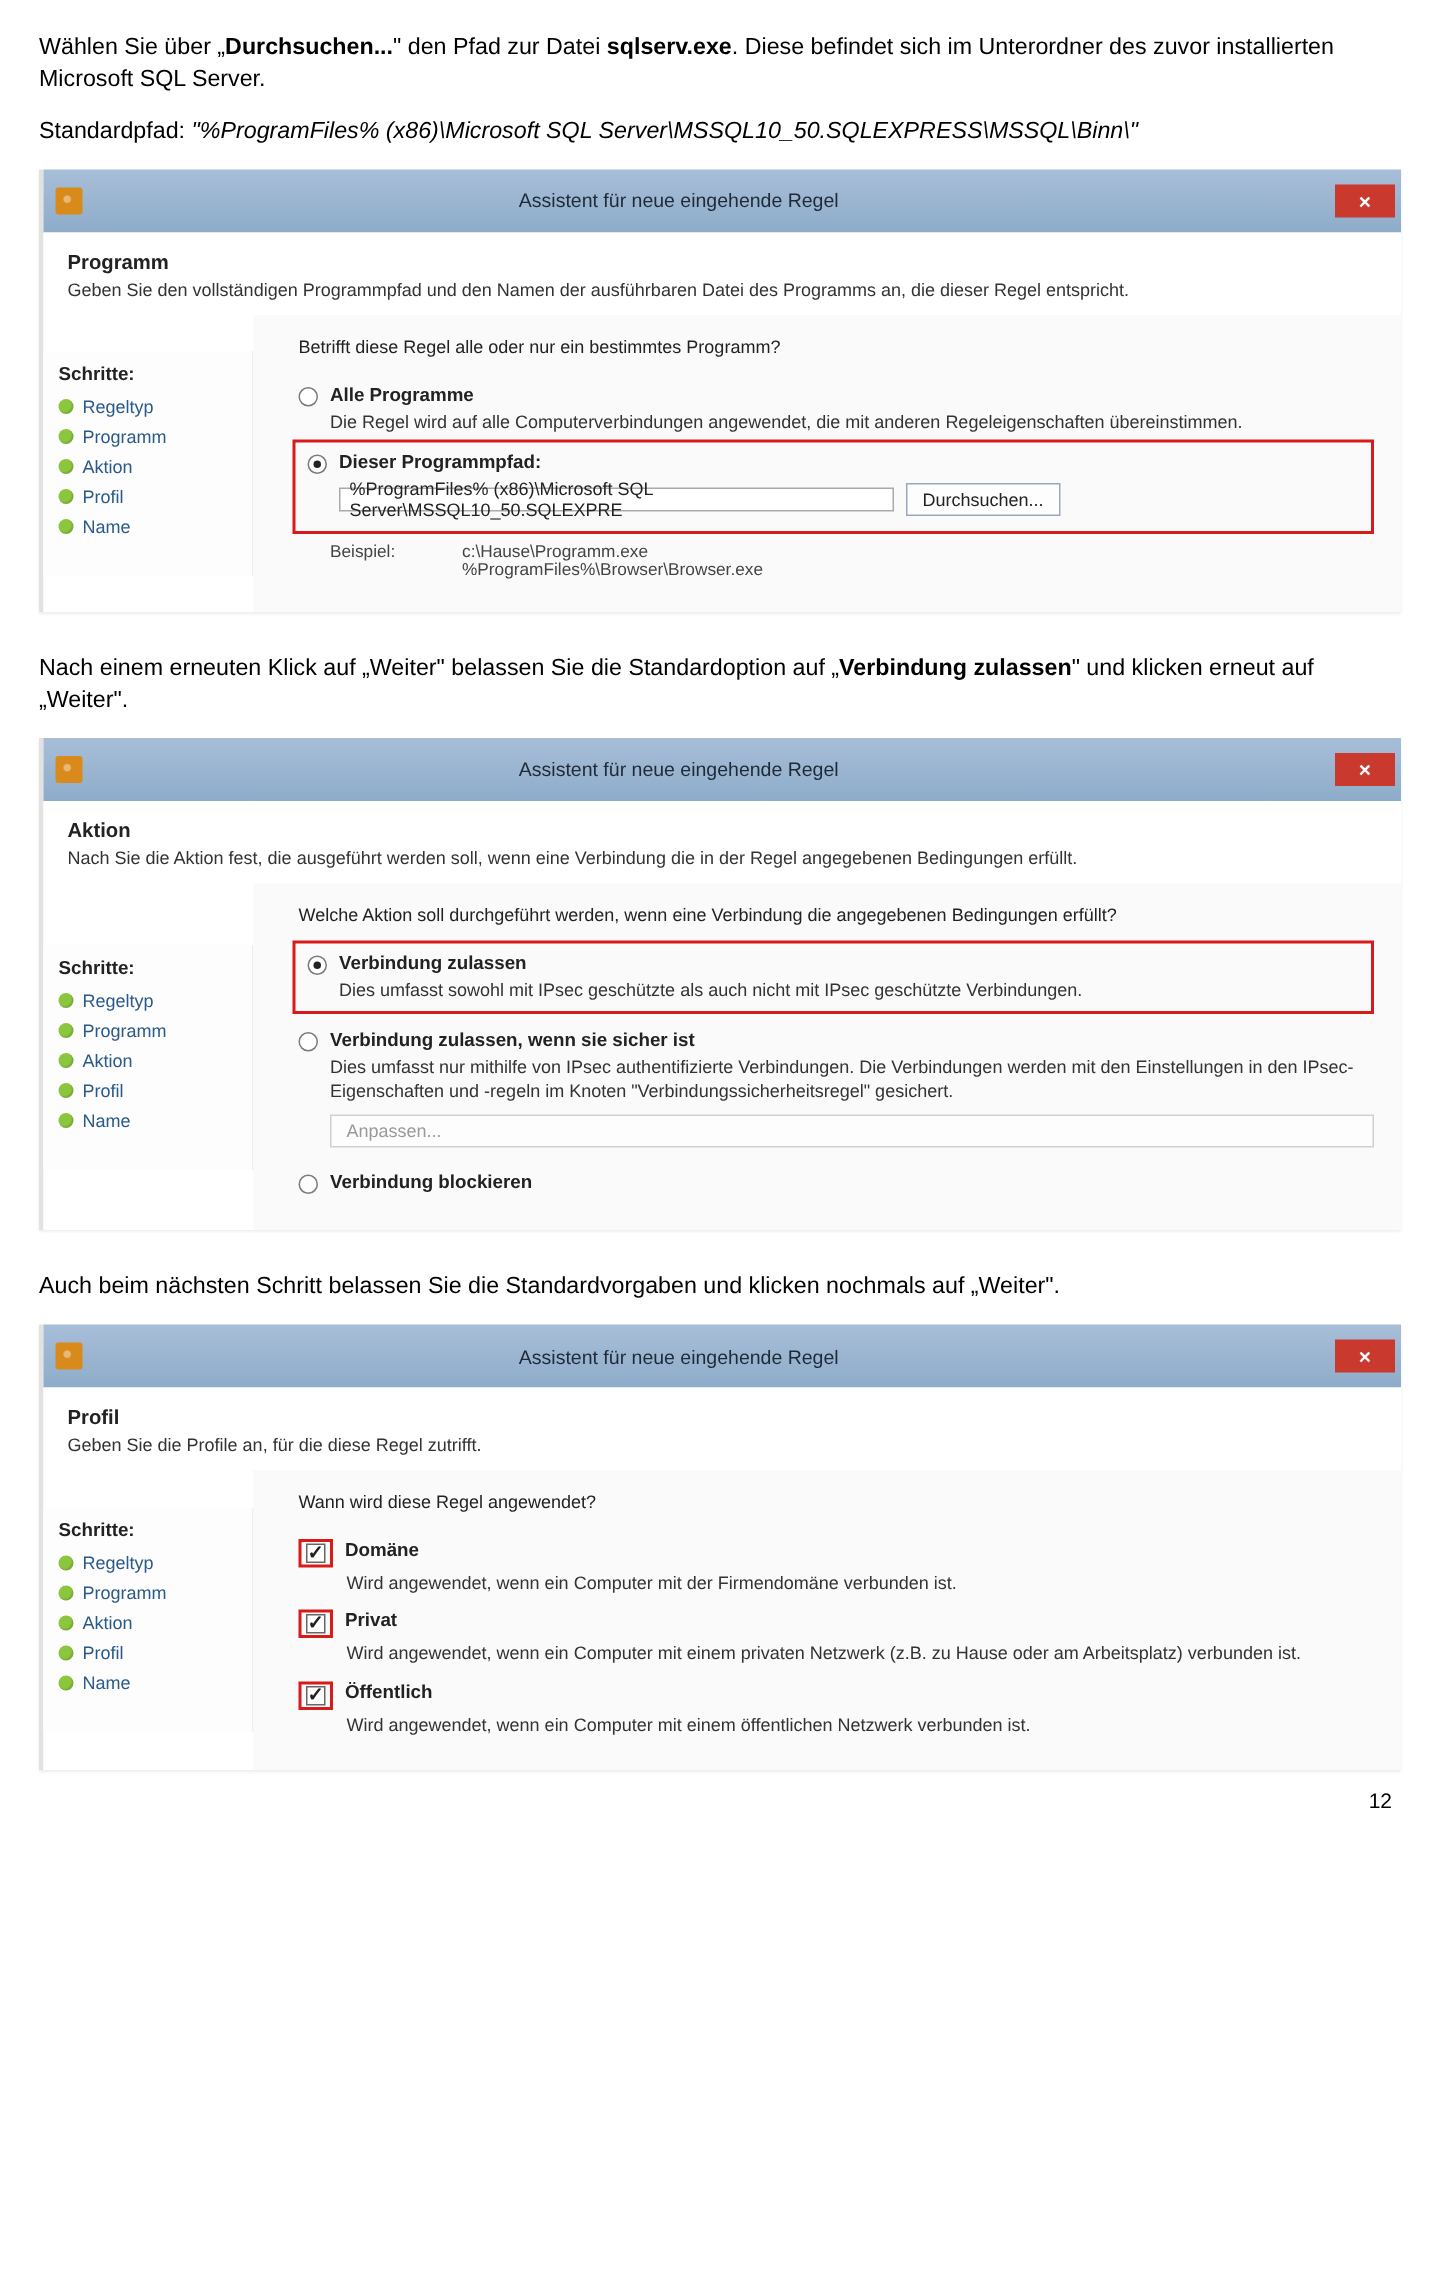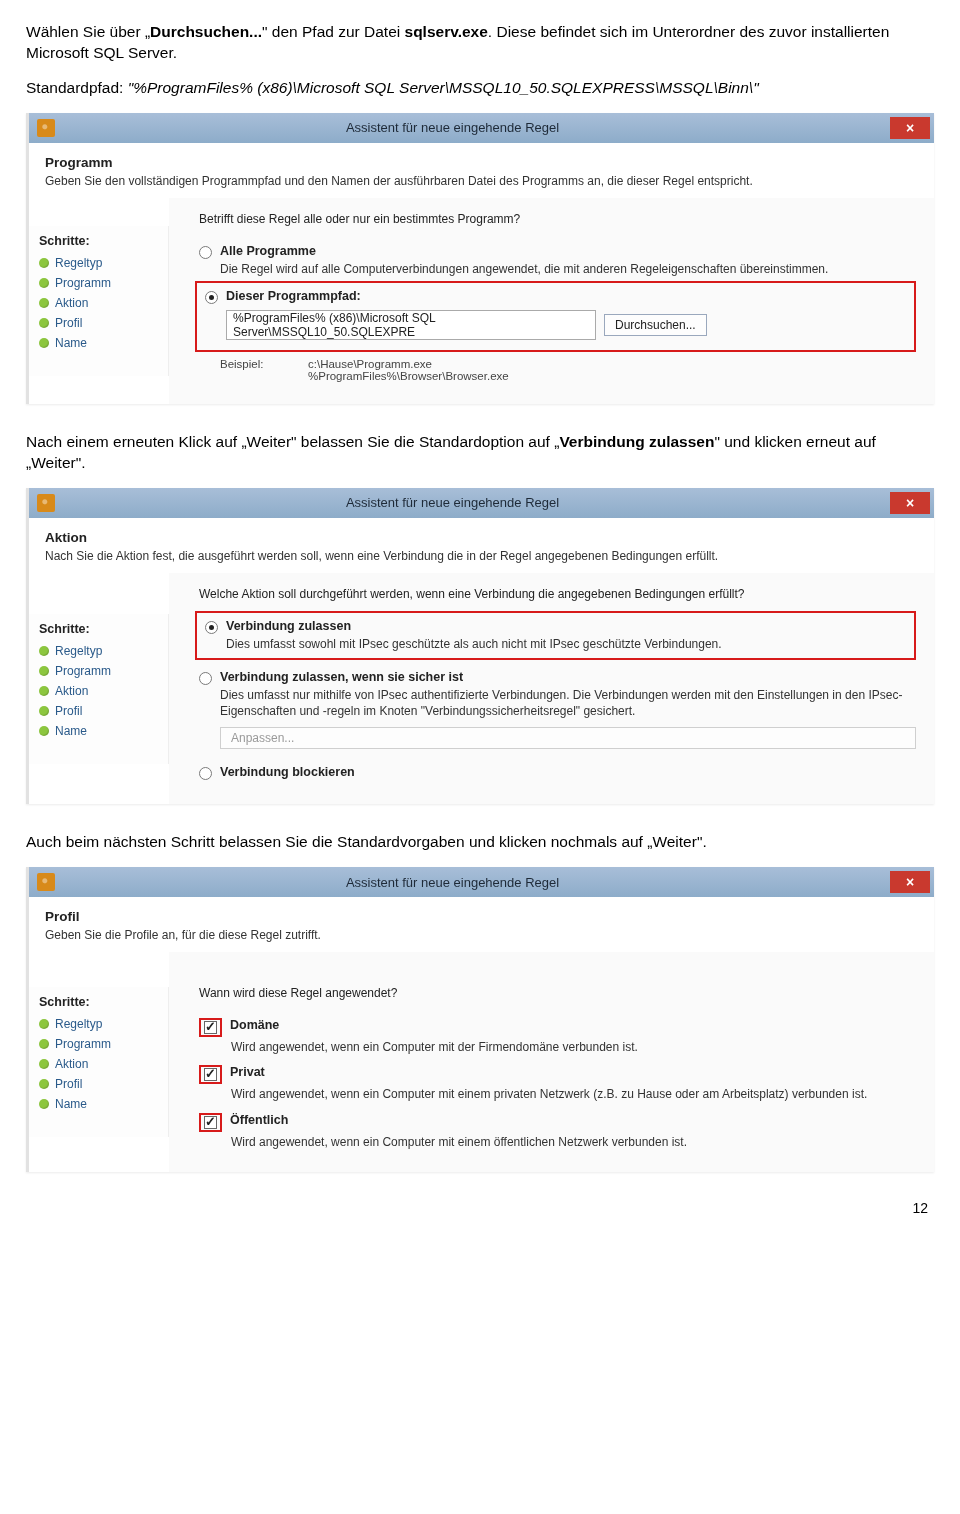--- a/index.html
+++ b/index.html
@@ -23,21 +23,21 @@
     box-shadow: 0 1px 2px rgba(0,0,0,.08);
     margin: 6px 0 28px 0;
     font-size: 12.5px;
     color: #222;
   }
   .titlebar {
     display: flex;
     align-items: center;
     justify-content: space-between;
     background: linear-gradient(#a8bed8, #8dacc9);
-    height: 30px;
+    height: 42px;
     padding: 0 0 0 8px;
   }
   .titlebar .ttl {
     flex: 1;
     text-align: center;
     font-size: 13px;
     color: #1e2a38;
     padding-right: 40px;
   }
   .titlebar .close {
@@ -115,36 +115,36 @@
   }
   .check.checked::after{
     content:"✓"; position:absolute; top:-3px; left:0; font-size:13px; font-weight:bold;
   }
   .opt-label { font-weight: bold; font-size: 12.5px; }
   .opt-sub { color: #333; font-size: 12px; margin: 2px 0 0 21px; line-height: 1.35; }
   .path-row { display:flex; align-items:center; margin: 6px 0 4px 21px; gap:8px;}
   .path-input {
     flex: 1; max-width: 370px;
     border: 1px solid #aaa; background:#fff; padding: 2px 6px;
-    font-size: 12px; height: 30px; display:flex; align-items:center;
+    font-size: 12px; height: 16px; display:flex; align-items:center;
     font-family: Arial, sans-serif;
   }
   .btn {
     border: 1px solid #9aa8bd; background:#fdfdfd;
     padding: 2px 10px; font-size: 12px; height: 22px;
     display:flex; align-items:center; color:#222;
   }
   .btn.disabled { color:#9a9a9a; border-color:#cfcfcf; }
   .example { margin: 4px 0 0 21px; color:#444; font-size: 11.5px; display:flex; gap:28px;}
   .example .lbl { min-width: 60px; }
 
   .hl-red   { border: 2px solid #d71a1a; padding: 6px 8px; margin: 4px 0 6px -4px; }
   .hl-red-s { border: 2px solid #d71a1a; padding: 1px 3px; display:inline-flex; }
 
-  .pagenum { text-align: right; font-size: 14px; margin-top: 28px; padding-right: 6px; }
+  .pagenum { text-align: right; font-size: 14px; margin-top: 12px; padding-right: 6px; }
 </style>
 </head>
 <body>
 
 <p class="doc-p">
   Wählen Sie über „<span class="b">Durchsuchen...</span>" den Pfad zur Datei
   <span class="b">sqlserv.exe</span>. Diese befindet sich im Unterordner des zuvor installierten Microsoft SQL Server.
 </p>
 <p class="doc-p">
   <span>Standardpfad: </span><span class="i">"%ProgramFiles% (x86)\Microsoft SQL Server\MSSQL10_50.SQLEXPRESS\MSSQL\Binn\"</span>
@@ -310,21 +310,21 @@
       <div class="step">
           <span class="dot"></span>
           <span>Profil</span>
         </div>
       <div class="step">
           <span class="dot"></span>
           <span>Name</span>
         </div>
     </div>
     <div class="pane">
-      <p style="margin-bottom:18px;margin-top:20px;">Wann wird diese Regel angewendet?</p>
+      <p style="margin-bottom:18px;">Wann wird diese Regel angewendet?</p>
 
       <div class="radio-row" style="margin-top:0">
         <span class="hl-red-s">
             <span class="check checked" style="margin:0"></span>
           </span>
         <span style="width:8px"></span>
         <span class="opt-label">Domäne</span>
       </div>
       <div class="opt-sub" style="margin-left:32px">Wird angewendet, wenn ein Computer mit der Firmendomäne verbunden ist.</div>
 

